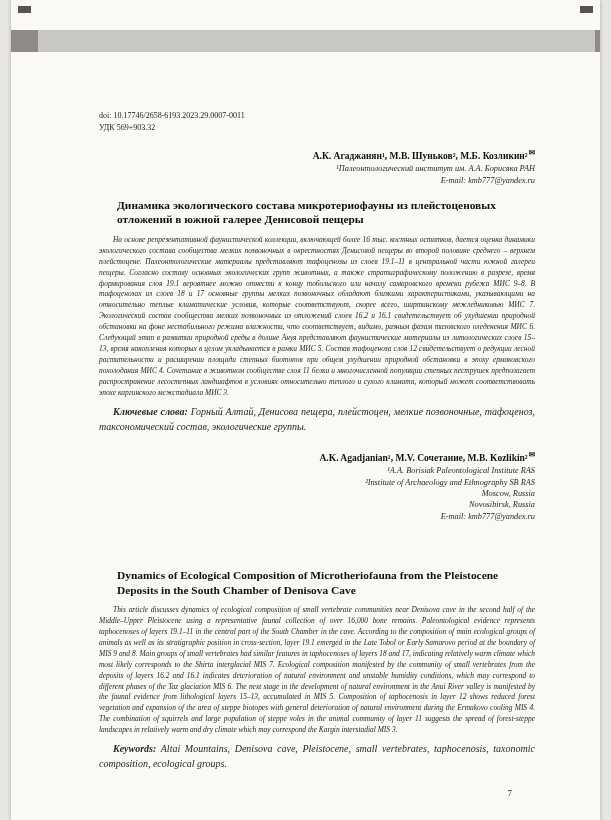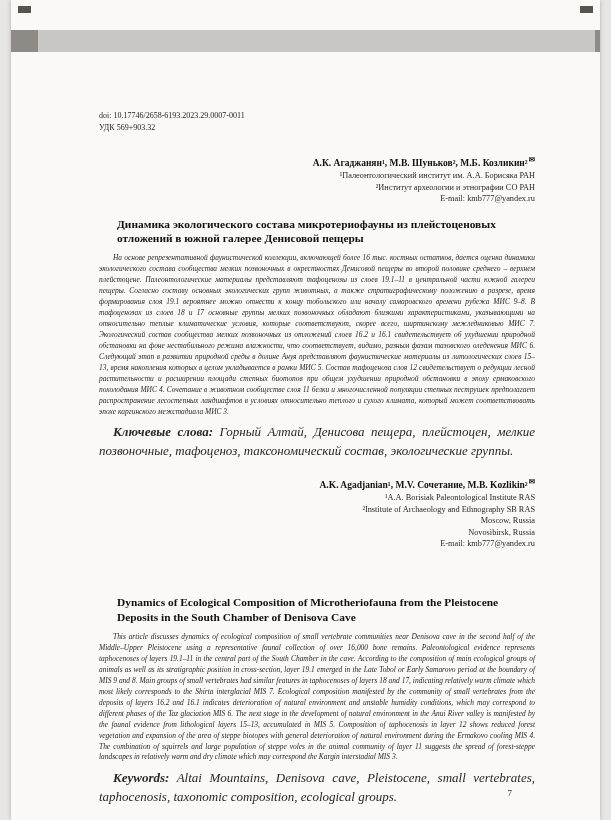--- a/index.html
+++ b/index.html
@@ -20,41 +20,41 @@
   .corner-mark.right { right: 7px; }
   .header-band { position: absolute; top: 30px; left: 0; width: 611px; height: 22px; background: #c9c7c3; }
   .band-end { position: absolute; top: 0; width: 27px; height: 22px; background: #8e8b86; }
   .band-end.left  { left: 0; }
   .band-end.right { right: 0; }
 
   .content { position: absolute; left: 88px; top: 110px; width: 436px; }
 
   .meta { font-size: 8px; line-height: 1.45; text-align: left; color: #262421; }
 
-  .authors { margin-top: 22px; text-align: right; font-weight: bold; font-size: 9.5px; color: #141210; }
+  .authors { margin-top: 15px; text-align: right; font-weight: bold; font-size: 9.5px; color: #141210; }
   .envelope { font-size: 7.5px; vertical-align: super; margin-left: 1px; }
 
-  .affils { margin-top: 2px; text-align: right; font-size: 8.3px; line-height: 1.38; color: #2a2825; }
+  .affils { margin-top: 2px; text-align: right; font-style: italic; font-size: 8.3px; line-height: 1.38; color: #2a2825; }
 
   .title { margin: 12px 18px 0 18px; text-align: left; font-weight: bold; font-size: 11.4px; line-height: 1.25; color: #121110; }
   .title.en { margin-top: 46px; }
 
   .abstract {
     margin: 8px 0 0 0;
     font-style: italic;
     font-size: 7.45px;
     line-height: 1.47;
     text-align: justify;
     text-indent: 14px;
     color: #2a2825;
   }
   .keywords {
     margin: 6px 0 0 0;
     font-style: italic;
-    font-size: 13px;
+    font-size: 10px;
     line-height: 1.45;
     text-align: justify;
     text-indent: 14px;
     color: #2a2825;
   }
   .kw-label { font-weight: bold; }
   .authors.en { margin-top: 16px; }
 
   .pagenum { position: absolute; right: 88px; bottom: 22px; font-size: 9px; color: #201e1b; }
 </style>
@@ -77,21 +77,20 @@
       <div>doi: 10.17746/2658-6193.2023.29.0007-0011</div>
       <div>УДК 569+903.32</div>
     </div>
 
     <div class="authors ru">
       <span>А.К. Агаджанян¹, М.В. Шуньков², М.Б. Козликин²</span><span class="envelope">✉</span>
     </div>
 
     <div class="affils ru">
       <div>¹Палеонтологический институт им. А.А. Борисяка РАН</div>
-      <div>²Институт археологии и этнографии СО РАН</div>
       <div>E-mail: kmb777@yandex.ru</div>
     </div>
 
     <h1 class="title ru">Динамика экологического состава микротериофауны из плейстоценовых отложений в южной галерее Денисовой пещеры</h1>
 
     <p class="abstract ru">На основе репрезентативной фаунистической коллекции, включающей более 16 тыс. костных остатков, дается оценка динамики экологического состава сообщества мелких позвоночных в окрестностях Денисовой пещеры во второй половине среднего – верхнем плейстоцене. Палеонтологические материалы представляют тафоценозы из слоев 19.1–11 в центральной части южной галереи пещеры. Согласно составу основных экологических групп животных, а также стратиграфическому положению в разрезе, время формирования слоя 19.1 вероятнее можно отнести к концу тобольского или началу самаровского времени рубежа МИС 9–8. В тафоценозах из слоев 18 и 17 основные группы мелких позвоночных обладают близкими характеристиками, указывающими на относительно теплые климатические условия, которые соответствуют, скорее всего, ширтинскому межледниковью МИС 7. Экологический состав сообщества мелких позвоночных из отложений слоев 16.2 и 16.1 свидетельствует об ухудшении природной обстановки на фоне нестабильного режима влажности, что соответствует, видимо, разным фазам тазовского оледенения МИС 6. Следующий этап в развитии природной среды в долине Ануя представляют фаунистические материалы из литологических слоев 15–13, время накопления которых в целом укладывается в рамки МИС 5. Состав тафоценоза слоя 12 свидетельствует о редукции лесной растительности и расширении площади степных биотопов при общем ухудшении природной обстановки в эпоху ермаковского похолодания МИС 4. Сочетание в животном сообществе слоя 11 белки и многочисленной популяции степных пеструшек предполагает распространение лесостепных ландшафтов в условиях относительно теплого и сухого климата, который может соответствовать эпохе каргинского межстадиала МИС 3.</p>
 
     <p class="keywords ru">
       <span class="kw-label">Ключевые слова:</span>
       <span>Горный Алтай, Денисова пещера, плейстоцен, мелкие позвоночные, тафоценоз, таксономический состав, экологические группы.</span>

